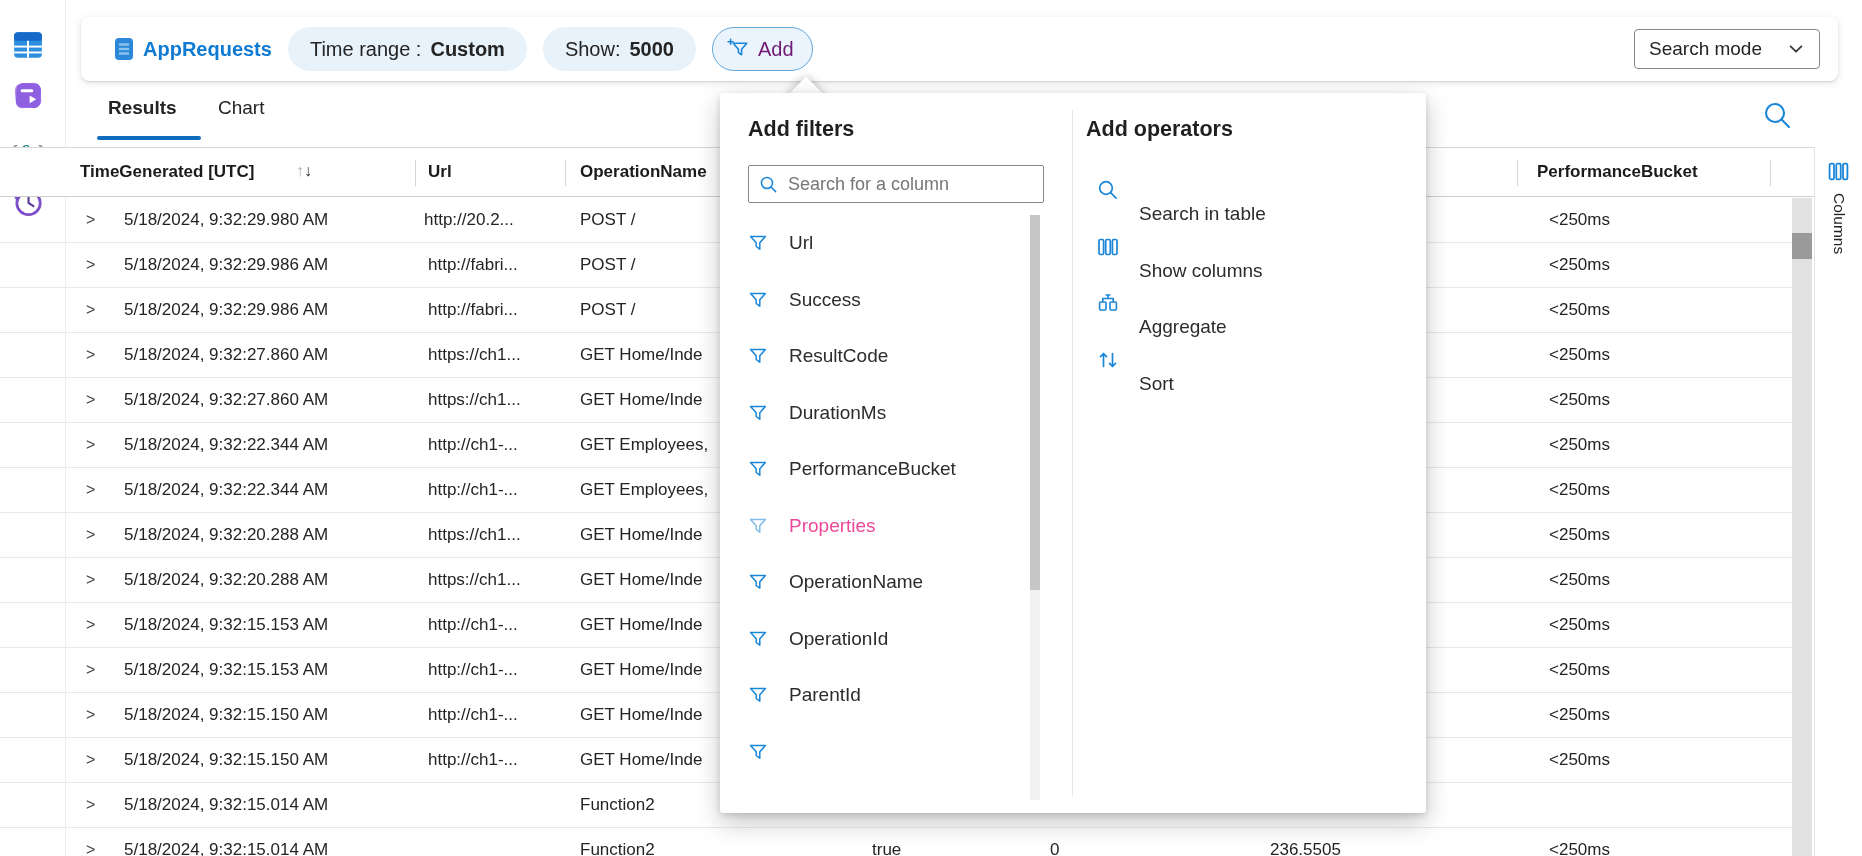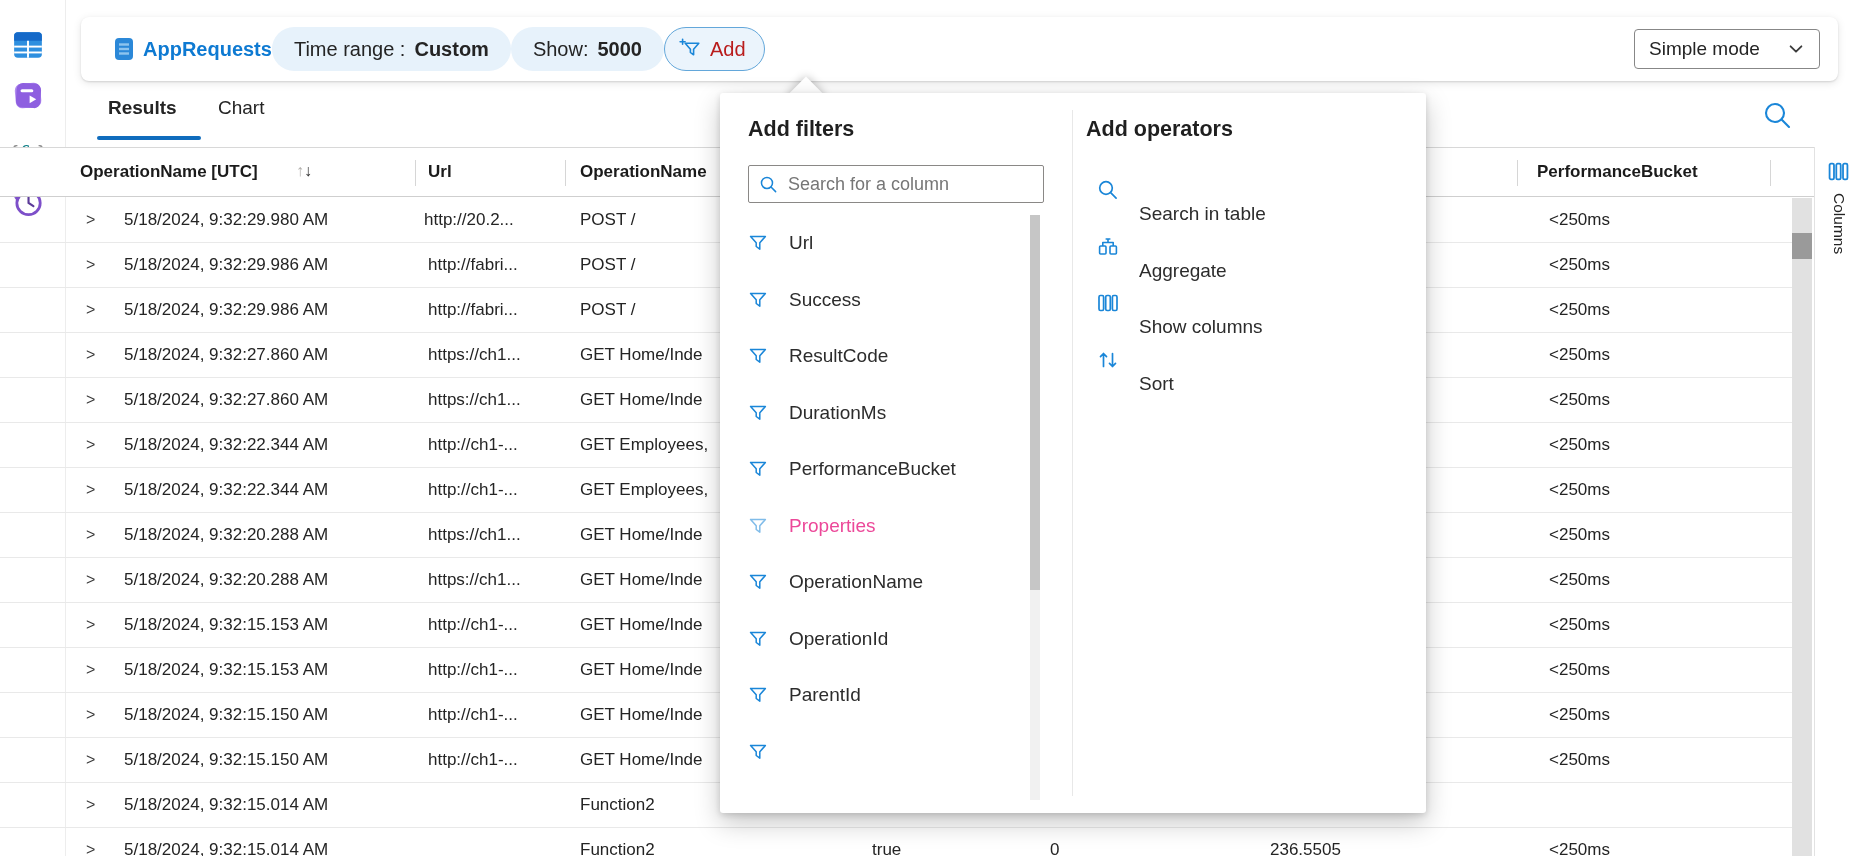--- a/index.html
+++ b/index.html
@@ -5,27 +5,27 @@
   html,body{margin:0;padding:0;background:#fff;}
   *{box-sizing:border-box;font-family:"Liberation Sans",sans-serif;}
   #stage{position:relative;width:1862px;height:856px;background:#fff;overflow:hidden;}
 
   
   #sidebar{position:absolute;left:0;top:0;width:66px;height:856px;background:#fff;border-right:1px solid #ededed;}
   .side-ic{position:absolute;left:12px;width:34px;height:34px;cursor:pointer;}
 
   
   #toolbar{position:absolute;left:81px;top:17px;width:1757px;height:64px;background:#fff;border-radius:8px;
-           box-shadow:0 1px 2px rgba(0,0,0,.12),0 2px 8px rgba(0,0,0,.10);display:flex;align-items:center;padding:0 18px 0 33px;z-index:3;}
+           box-shadow:0 1px 2px rgba(0,0,0,.12),0 2px 8px rgba(0,0,0,.10);display:flex;align-items:center;padding:0 18px 0 33px;gap:16px;z-index:3;}
   .tbl-link{display:flex;align-items:center;gap:9px;}
   .tbl-link .lbl{font-size:20px;font-weight:700;color:var(--link);}
   .pill{height:44px;border-radius:22px;background:var(--pill);display:flex;align-items:center;padding:0 22px;font-size:20px;color:#242424;gap:9px;white-space:nowrap;}
   .pill b{font-weight:700;}
   .pill .semi{font-weight:700;}
-  #add-btn{height:44px;border-radius:22px;background:#ebf4fc;border:1.5px solid #63a7da;display:flex;align-items:center;gap:9px;padding:0 18px 0 14px;font-size:20px;color:#b91c1c;cursor:pointer;}
+  #add-btn{height:44px;border-radius:22px;background:#ebf4fc;border:1.5px solid #63a7da;display:flex;align-items:center;gap:9px;padding:0 18px 0 14px;font-size:20px;color:#701a75;cursor:pointer;}
   .spacer{flex:1;}
   #mode-btn{height:40px;min-width:186px;border:1px solid #878787;border-radius:4px;background:#fff;display:flex;align-items:center;justify-content:space-between;padding:0 14px;font-size:19px;color:#242424;cursor:pointer;gap:18px;}
 
   
   .tab{position:absolute;top:97px;font-size:19px;color:#242424;cursor:pointer;}
   #tab-results{left:108px;font-weight:700;}
   #tab-chart{left:218px;}
   #tab-underline{position:absolute;left:97px;top:136px;width:104px;height:4px;background:var(--accent);border-radius:2px;}
   #grid-search{position:absolute;left:1762px;top:100px;width:30px;height:30px;color:var(--icon-blue);cursor:pointer;}
 
@@ -139,41 +139,41 @@
       <span>
         <svg viewBox="0 0 22 22" width="22" height="22" fill="none" stroke="#1a86d8" stroke-width="1.6" stroke-linejoin="round" stroke-linecap="round">
           <path d="M6.2 5.2h13.6l-5.2 6v5.6l-3.2-2.4v-3.2z"></path>
           <path d="M3.6 1.2v5M1.1 3.7h5"></path>
         </svg>
       </span>
       <span>Add</span>
     </div>
     <div class="spacer"></div>
     <div id="mode-btn">
-      <span>Simple mode</span>
+      <span>Search mode</span>
       <span>
         <svg viewBox="0 0 20 20" width="18" height="18" fill="none" stroke="#3b3b3b" stroke-width="2" stroke-linecap="round" stroke-linejoin="round">
             <path d="M4 7l6 6 6-6"></path>
           </svg>
       </span>
     </div>
   </div>
 
   <div class="tab" id="tab-results">Results</div>
   <div class="tab" id="tab-chart">Chart</div>
   <div id="tab-underline"></div>
   <div id="grid-search">
     <svg viewBox="0 0 30 30" width="30" height="30" fill="none" stroke="currentColor" stroke-width="2.1" stroke-linecap="round">
       <circle cx="13" cy="13" r="9"></circle>
         <path d="M19.8 19.8L27 27"></path>
     </svg>
   </div>
 
   <div id="thead">
-    <span class="hcell" style="left:80px">OperationName [UTC]</span>
+    <span class="hcell" style="left:80px">TimeGenerated [UTC]</span>
     <span class="sorticons">
       <span class="up">↑</span><span class="down">↓</span>
     </span>
     <span class="hdiv" style="left:415px"></span>
     <span class="hcell" style="left:428px">Url</span>
     <span class="hdiv" style="left:565px"></span>
     <span class="hcell" style="left:580px">OperationName</span>
     <span class="hdiv" style="left:1517px"></span>
     <span class="hcell" style="left:1537px">PerformanceBucket</span>
     <span class="hdiv" style="left:1770px"></span>
@@ -403,40 +403,40 @@
           <span class="oicon">
             <svg viewBox="0 0 22 22" width="22" height="22" fill="none" stroke="currentColor" stroke-width="1.7" stroke-linecap="round">
               <circle cx="9" cy="9" r="6.3"></circle>
               <path d="M13.9 13.9l5.2 5.2"></path>
             </svg>
           </span>
           <span class="olabel">Search in table</span>
         </div>
         <div class="oitem">
           <span class="oicon">
+            <svg viewBox="0 0 22 22" width="22" height="22" fill="none" stroke="currentColor" stroke-width="1.7">
+              <rect x="2" y="3.5" width="4.6" height="15" rx="1.4"></rect>
+              <rect x="8.7" y="3.5" width="4.6" height="15" rx="1.4"></rect>
+              <rect x="15.4" y="3.5" width="4.6" height="15" rx="1.4"></rect>
+            </svg>
+          </span>
+          <span class="olabel">Show columns</span>
+        </div>
+        <div class="oitem">
+          <span class="oicon">
             <svg viewBox="0 0 22 22" width="22" height="22" fill="none" stroke="currentColor" stroke-width="1.6" stroke-linejoin="round">
               <rect x="2.6" y="10" width="6.4" height="8" rx="1"></rect>
               <rect x="13" y="10" width="6.4" height="8" rx="1"></rect>
               <path d="M5.8 10V6.5h10.4V10M11 6.5V3M8.6 3h4.8"></path>
             </svg>
           </span>
           <span class="olabel">Aggregate</span>
         </div>
         <div class="oitem">
           <span class="oicon">
-            <svg viewBox="0 0 22 22" width="22" height="22" fill="none" stroke="currentColor" stroke-width="1.7">
-              <rect x="2" y="3.5" width="4.6" height="15" rx="1.4"></rect>
-              <rect x="8.7" y="3.5" width="4.6" height="15" rx="1.4"></rect>
-              <rect x="15.4" y="3.5" width="4.6" height="15" rx="1.4"></rect>
-            </svg>
-          </span>
-          <span class="olabel">Show columns</span>
-        </div>
-        <div class="oitem">
-          <span class="oicon">
             <svg viewBox="0 0 22 22" width="22" height="22" fill="none" stroke="currentColor" stroke-width="1.7" stroke-linecap="round" stroke-linejoin="round">
               <path d="M6.5 17.5v-13M6.5 4.5L3.5 7.7M6.5 4.5l3 3.2M15.5 4.5v13m0 0l-3-3.2m3 3.2l3-3.2"></path>
             </svg>
           </span>
           <span class="olabel">Sort</span>
         </div>
       </div>
   </div>
 
 </div>

